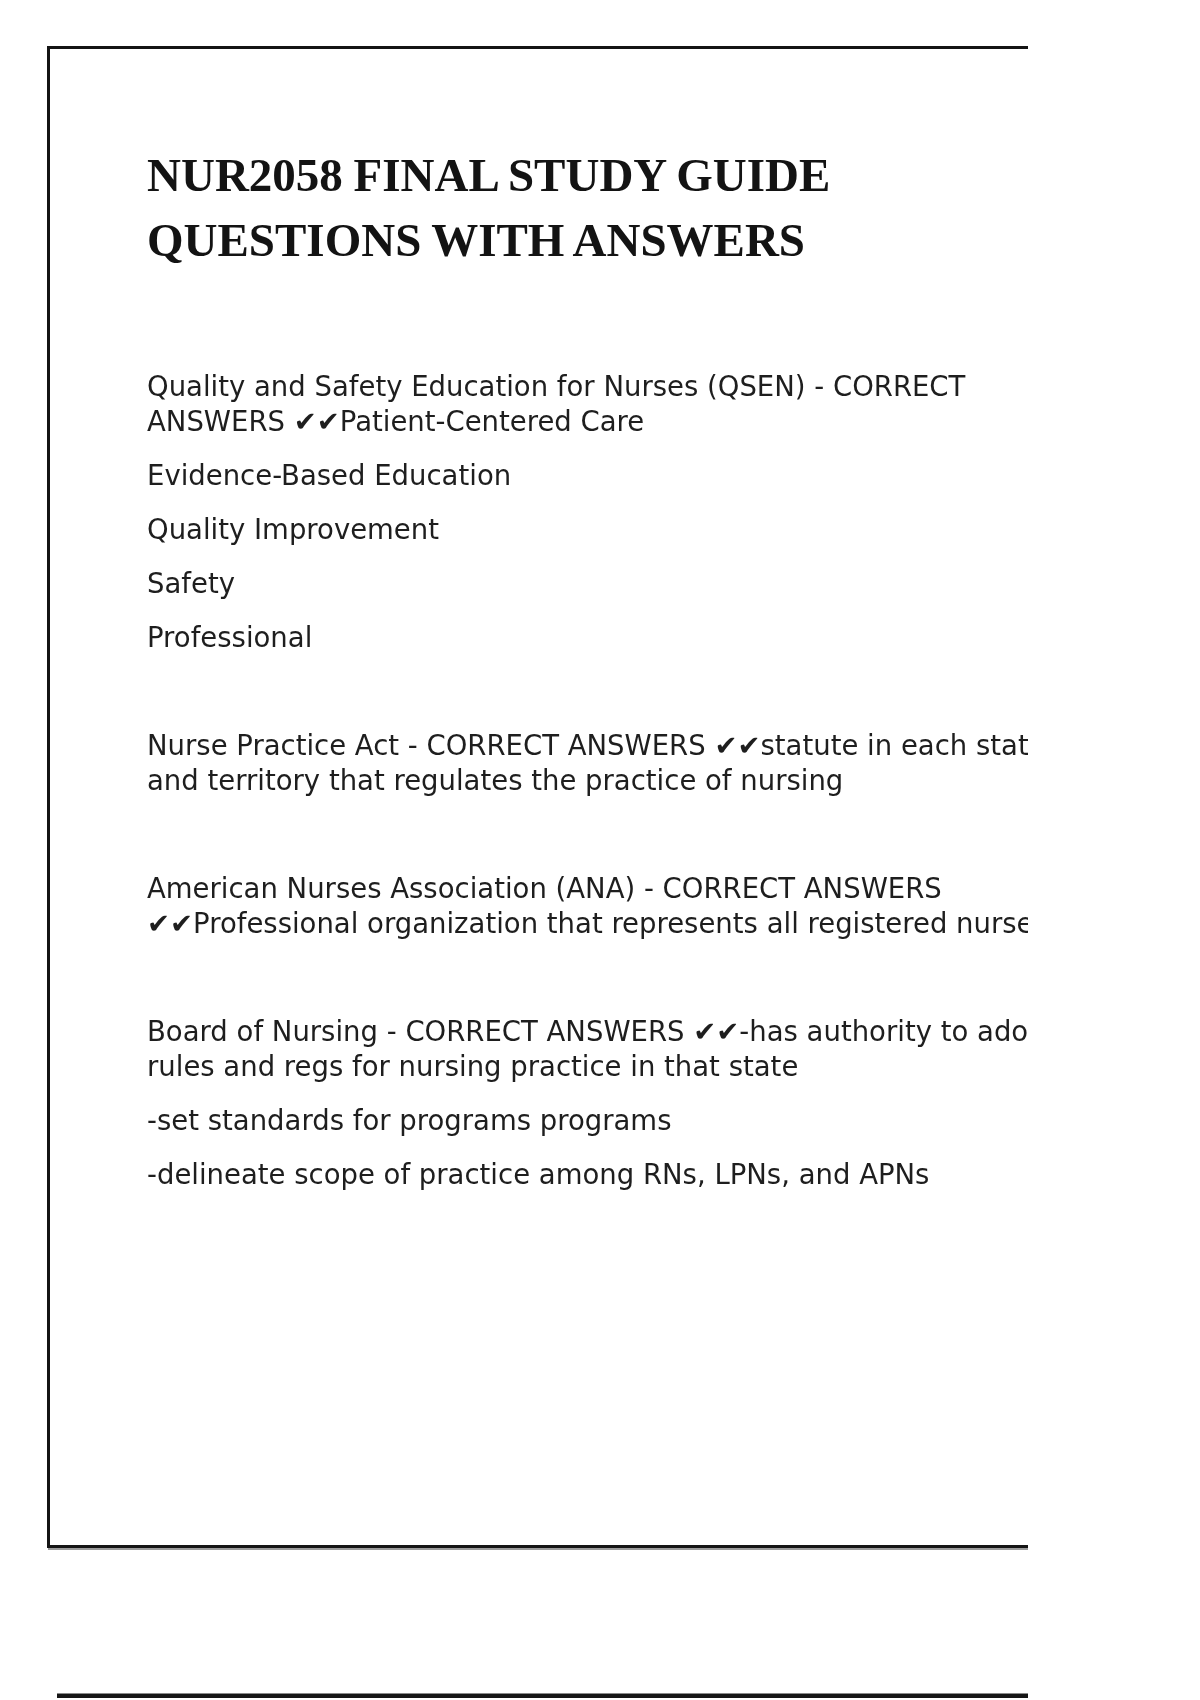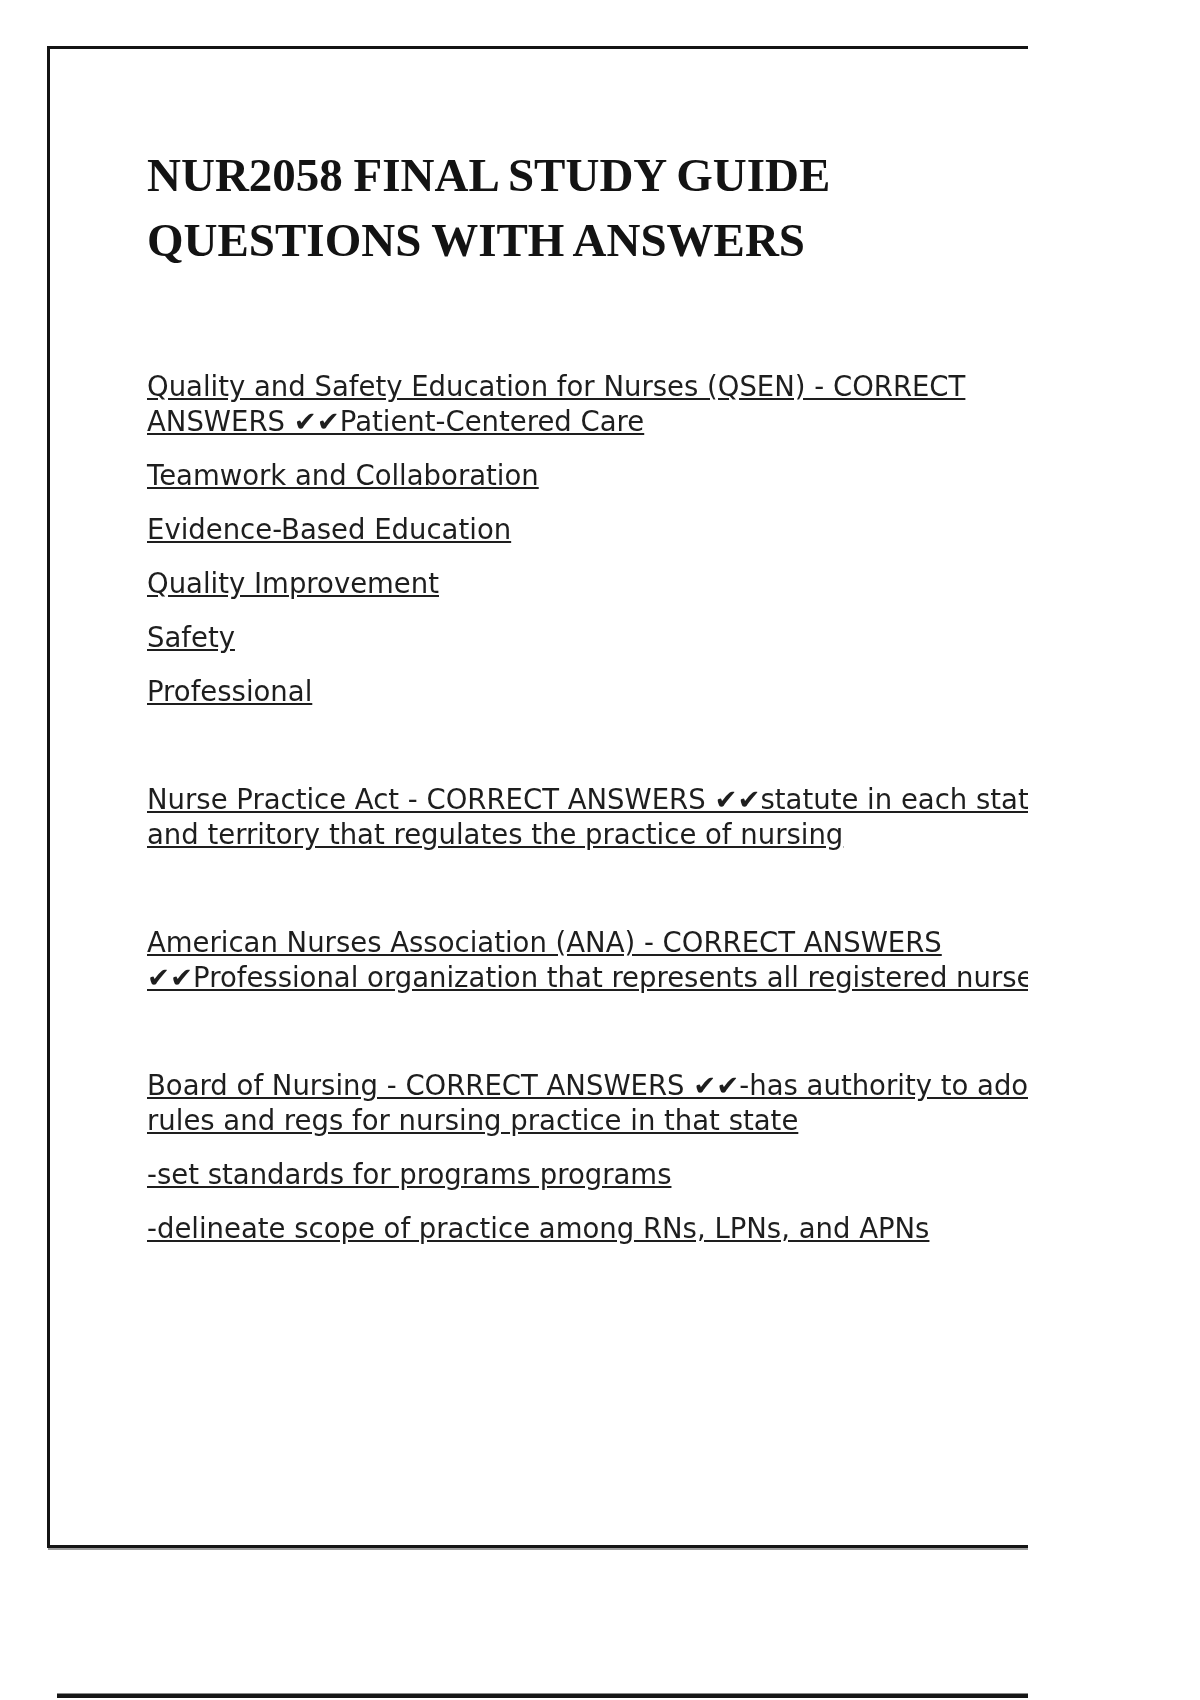--- a/index.html
+++ b/index.html
@@ -41,21 +41,20 @@
     white-space: pre-line;
     word-spacing: -1px;
   }
   .para {
     margin: 0 0 19px 0;
     font-family: "DejaVu Sans", sans-serif;
     font-size: 27.5px;
     line-height: 35px;
     color: #1e1e1e;
     white-space: pre-line;
-    text-decoration: underline;
   }
   .gap-top {
     margin-top: 73px;
   }
   .bottom-rule {
     position: absolute;
     left: 57px;
     top: 1693px;
     width: 1089px;
     height: 5px;
@@ -69,21 +68,20 @@
 
 <div class="canvas">
   <div class="page-frame"></div>
 
   <div class="content">
     <h1 class="doc-title">NUR2058 FINAL STUDY GUIDE
 QUESTIONS WITH ANSWERS</h1>
 
     <p class="para">Quality and Safety Education for Nurses (QSEN) - CORRECT
 ANSWERS ✔✔Patient-Centered Care</p>
-    <p class="para">Teamwork and Collaboration</p>
     <p class="para">Evidence-Based Education</p>
     <p class="para">Quality Improvement</p>
     <p class="para">Safety</p>
     <p class="para">Professional</p>
 
     <p class="para gap-top">Nurse Practice Act - CORRECT ANSWERS ✔✔statute in each state
 and territory that regulates the practice of nursing</p>
 
     <p class="para gap-top">American Nurses Association (ANA) - CORRECT ANSWERS
 ✔✔Professional organization that represents all registered nurses.</p>

